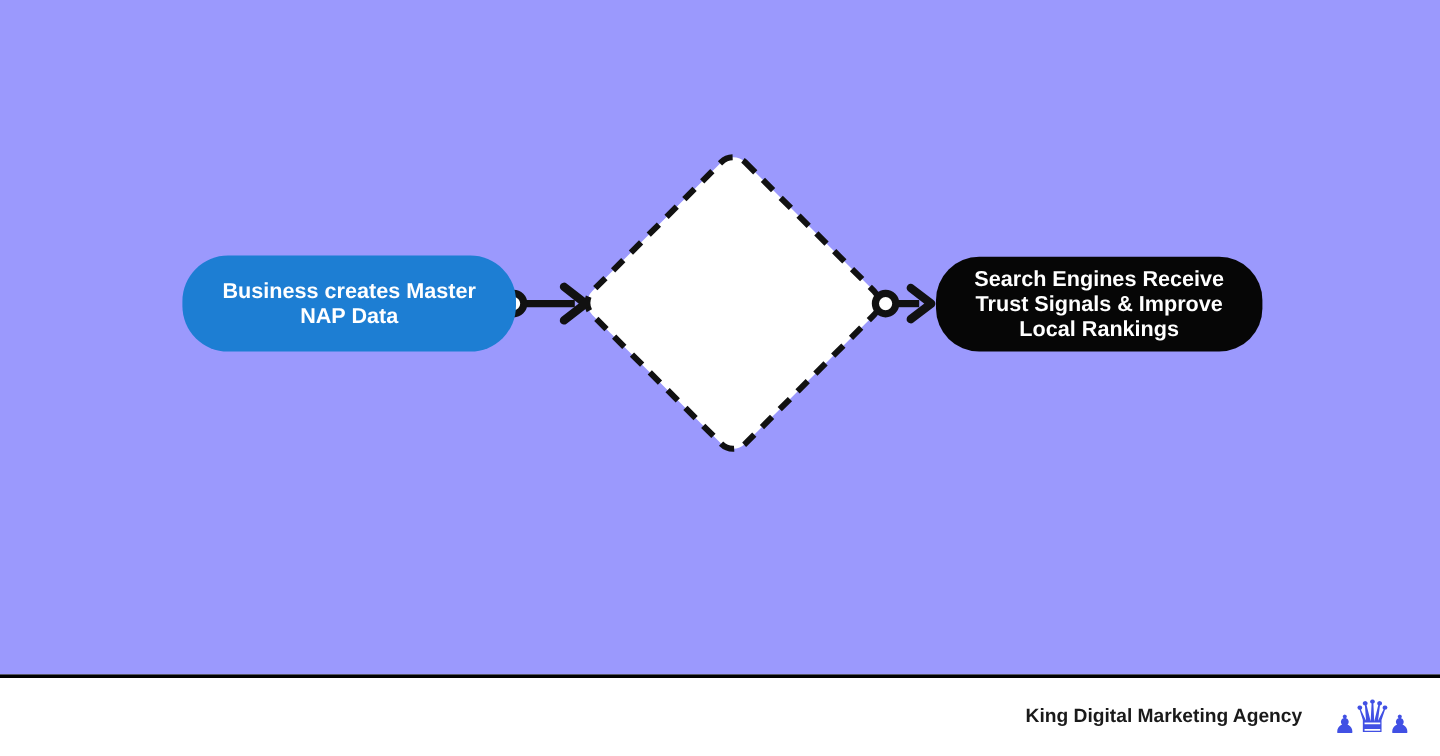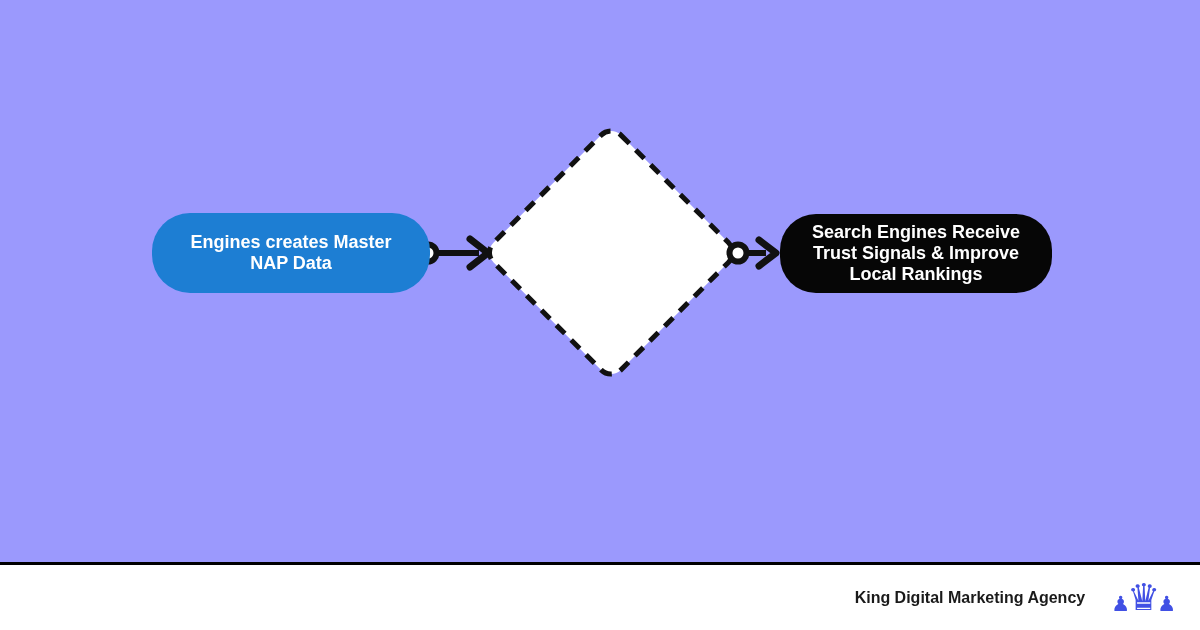--- a/index.html
+++ b/index.html
@@ -122,21 +122,21 @@
     </g>
 
     <g>
       <line class="conn-line" x1="747" y1="253" x2="766" y2="253" stroke-width="6"></line>
       <polyline class="conn-head" points="759,240 776,253 759,266" stroke-width="7" stroke-linecap="round" stroke-linejoin="round"></polyline>
       <circle class="conn-dot" cx="738" cy="253" r="8.5" stroke-width="6"></circle>
     </g>
   </svg>
 
   <div class="node node-start">
-    <span class="node-label">Engines creates Master
+    <span class="node-label">Business creates Master
 NAP Data</span>
   </div>
 
 
   <div class="node node-end">
     <span class="node-label">Search Engines Receive
 Trust Signals &amp; Improve
 Local Rankings</span>
   </div>
 

